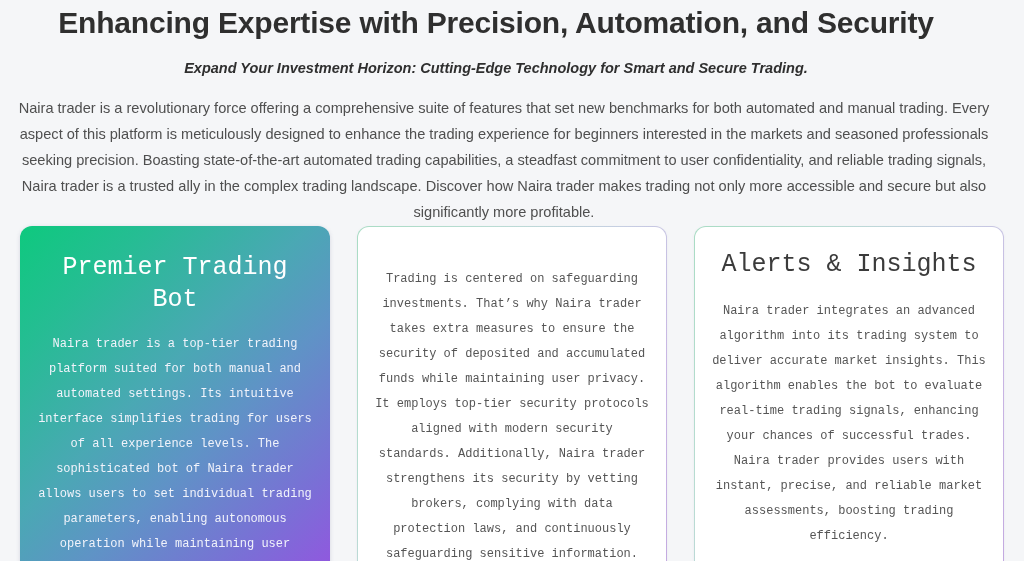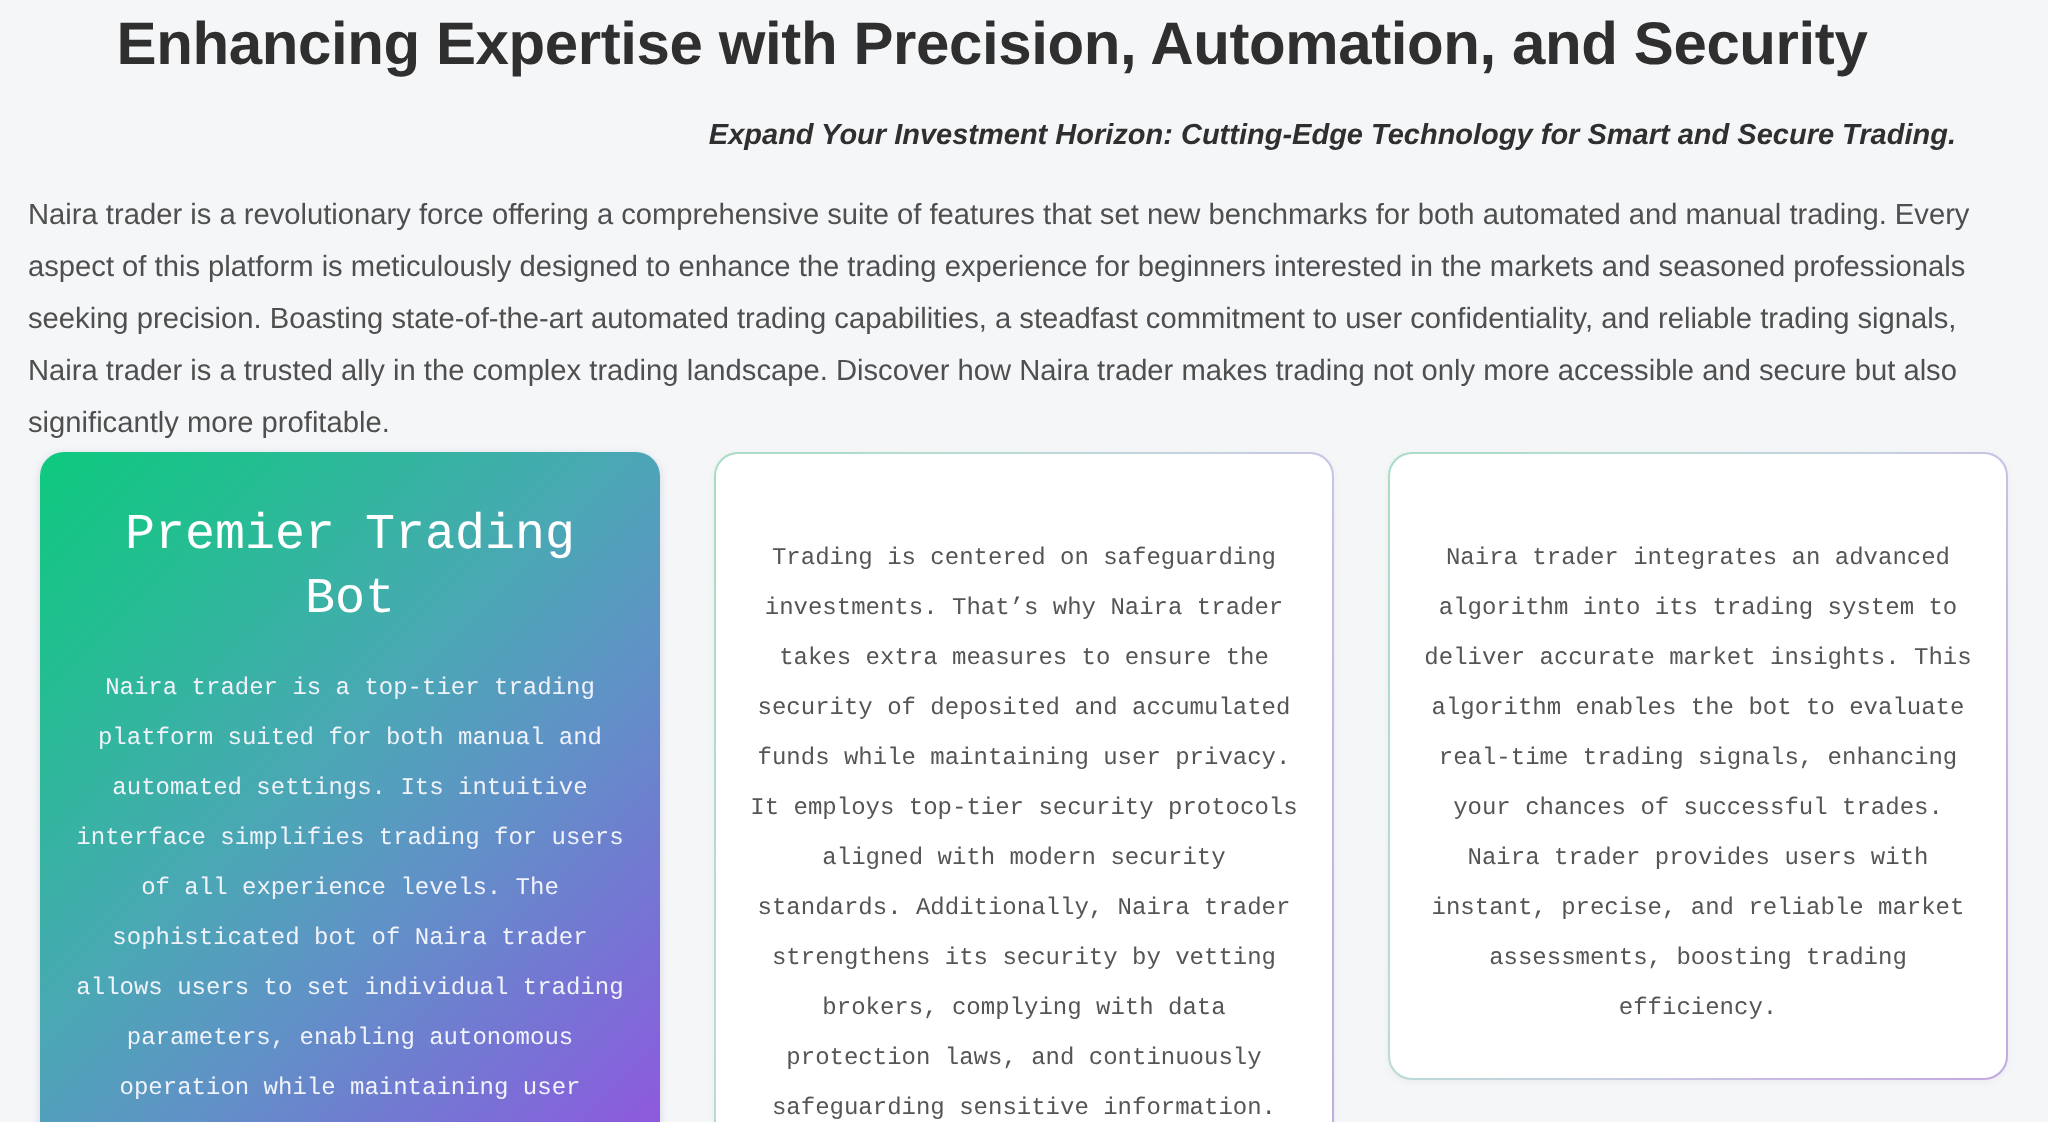--- a/index.html
+++ b/index.html
@@ -38,30 +38,31 @@
     letter-spacing: -0.2px;
   }
 
   .page-subtitle {
     margin: 0;
     padding-top: 16px;
     font-size: 14.5px;
     line-height: 20px;
     font-weight: bold;
     font-style: italic;
-    text-align: right;
+    text-align: center;
     color: #2f2f2f;
   }
 
   .intro-paragraph {
     margin: 0 auto;
     padding-top: 17px;
     width: 980px;
     font-size: 14.6px;
     line-height: 26px;
+    text-align: center;
     color: #4f4f4f;
   }
 
   
   .cards-row {
     position: absolute;
     top: 226px;
     left: 0;
     width: 1024px;
     display: flex;
@@ -165,18 +166,19 @@
     <div class="card card--gradient">
       <h2 class="card-title">Premier Trading Bot</h2>
       <p class="card-body">Naira trader is a top-tier trading platform suited for both manual and automated settings. Its intuitive interface simplifies trading for users of all experience levels. The sophisticated bot of Naira trader allows users to set individual trading parameters, enabling autonomous operation while maintaining user control without constant monitoring.</p>
     </div>
 
     <div class="card card--outline">
       <p class="card-body">Trading is centered on safeguarding investments. That’s why Naira trader takes extra measures to ensure the security of deposited and accumulated funds while maintaining user privacy. It employs top-tier security protocols aligned with modern security standards. Additionally, Naira trader strengthens its security by vetting brokers, complying with data protection laws, and continuously safeguarding sensitive information.</p>
     </div>
 
     <div class="card card--outline">
+      <h2 class="card-title">Alerts &amp; Insights</h2>
       <p class="card-body">Naira trader integrates an advanced algorithm into its trading system to deliver accurate market insights. This algorithm enables the bot to evaluate real-time trading signals, enhancing your chances of successful trades. Naira trader provides users with instant, precise, and reliable market assessments, boosting trading efficiency.</p>
     </div>
 
   </div>
 
 </div>
 
 </body></html>

